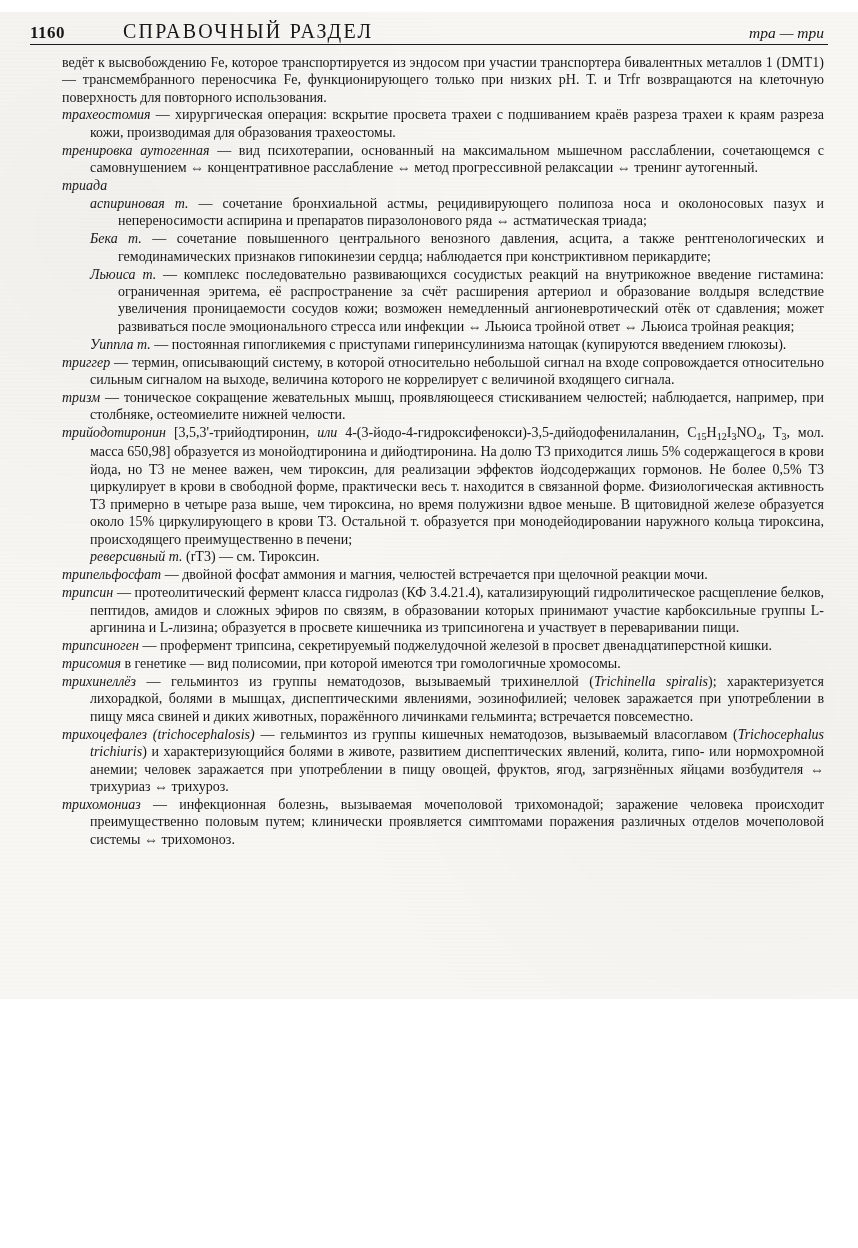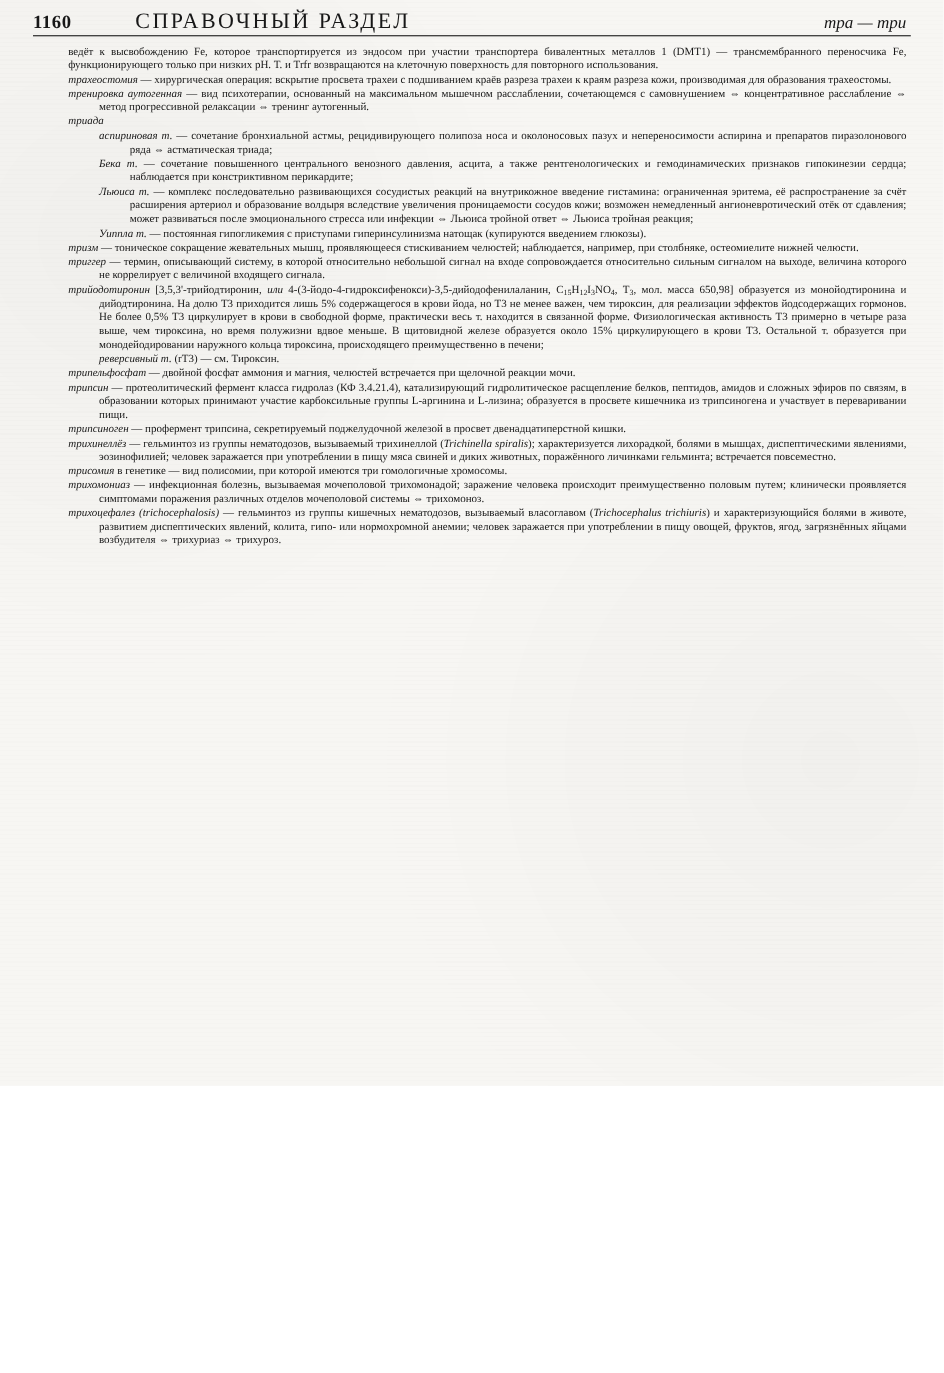--- a/index.html
+++ b/index.html
@@ -15,20 +15,21 @@
     position: relative;
     overflow: hidden;
   }
   .page {
     position: relative;
     width: 858px;
     height: 987px;
     background: #f7f6f3;
     box-sizing: border-box;
     padding: 0;
+    margin-top: 12px;
   }
   
   .paper-noise {
     position: absolute;
     inset: 0;
     pointer-events: none;
     background:
       repeating-linear-gradient(0deg, rgba(0,0,0,0.012) 0px, rgba(0,0,0,0.012) 1px, rgba(255,255,255,0) 1px, rgba(255,255,255,0) 4px),
       radial-gradient(circle at 12% 22%, rgba(0,0,0,0.035), rgba(0,0,0,0) 38%),
       radial-gradient(circle at 88% 70%, rgba(0,0,0,0.03), rgba(0,0,0,0) 42%);
@@ -61,21 +62,21 @@
   }
   .rule {
     position: relative;
     margin: 2px 30px 0 30px;
     border-top: 1.6px solid #1a1a1a;
   }
   .content {
     position: relative;
     padding: 9px 34px 0 62px;
     box-sizing: border-box;
-    font-size: 10px;
+    font-size: 14px;
     line-height: 1.245;
     text-align: justify;
     text-justify: inter-word;
     hyphens: manual;
   }
   p.entry {
     margin: 0 0 0.5px 0;
     text-indent: -28px;
     padding-left: 28px;
   }
@@ -146,27 +147,27 @@
       <span class="term">Льюиса т.</span>
       <span>— комплекс последовательно развивающихся сосудистых реакций на внутрикожное введение гистамина: ограниченная эритема, её распространение за счёт расширения артериол и образование волдыря вследствие увеличения проницаемости сосудов кожи; возможен немедленный ангионевротический отёк от сдавления; может развиваться после эмоционального стресса или инфекции ⇔ Льюиса тройной ответ ⇔ Льюиса тройная реакция;</span>
     </p>
 
     <p class="sub">
       <span class="term">Уиппла т.</span>
       <span>— постоянная гипогликемия с приступами гиперинсулинизма натощак (купируются введением глюкозы).</span>
     </p>
 
     <p class="entry">
+      <span class="term">триггер</span>
+      <span>— термин, описывающий систему, в которой относительно небольшой сигнал на входе сопровождается относительно сильным сигналом на выходе, величина которого не коррелирует с величиной входящего сигнала.</span>
+    </p>
+
+    <p class="entry">
       <span class="term">тризм</span>
       <span>— тоническое сокращение жевательных мышц, проявляющееся стискиванием челюстей; наблюдается, например, при столбняке, остеомиелите нижней челюсти.</span>
-    </p>
-
-    <p class="entry">
-      <span class="term">триггер</span>
-      <span>— термин, описывающий систему, в которой относительно небольшой сигнал на входе сопровождается относительно сильным сигналом на выходе, величина которого не коррелирует с величиной входящего сигнала.</span>
     </p>
 
     <p class="entry">
       <span class="term">трийодотиронин</span>
       <span>[3,5,3'-трийодтиронин,</span>
       <span class="it">или</span>
       <span>4-(3-йодо-4-гидроксифенокси)-3,5-дийодофенилаланин,</span>
       <span>C<sub>15</sub>H<sub>12</sub>I<sub>3</sub>NO<sub>4</sub>,</span>
       <span>T<sub>3</sub>,</span>
       <span>мол. масса 650,98]</span>
@@ -187,34 +188,34 @@
       <span class="term">трипсин</span>
       <span>— протеолитический фермент класса гидролаз (КФ 3.4.21.4), катализирующий гидролитическое расщепление белков, пептидов, амидов и сложных эфиров по связям, в образовании которых принимают участие карбоксильные группы L-аргинина и L-лизина; образуется в просвете кишечника из трипсиногена и участвует в переваривании пищи.</span>
     </p>
 
     <p class="entry">
       <span class="term">трипсиноген</span>
       <span>— профермент трипсина, секретируемый поджелудочной железой в просвет двенадцатиперстной кишки.</span>
     </p>
 
     <p class="entry">
+      <span class="term">трисомия</span>
+      <span>в генетике — вид полисомии, при которой имеются три гомологичные хромосомы.</span>
+    </p>
+
+    <p class="entry">
       <span class="term">трихинеллёз</span>
       <span>— гельминтоз из группы нематодозов, вызываемый трихинеллой (</span><span class="it">Trichinella spiralis</span><span>); характеризуется лихорадкой, болями в мышцах, диспептическими явлениями, эозинофилией; человек заражается при употреблении в пищу мяса свиней и диких животных, поражённого личинками гельминта; встречается повсеместно.</span>
-    </p>
-
-    <p class="entry">
-      <span class="term">трисомия</span>
-      <span>в генетике — вид полисомии, при которой имеются три гомологичные хромосомы.</span>
-    </p>
-
-    <p class="entry">
-      <span class="term">трихомониаз</span>
-      <span>— инфекционная болезнь, вызываемая мочеполовой трихомонадой; заражение человека происходит преимущественно половым путем; клинически проявляется симптомами поражения различных отделов мочеполовой системы ⇔ трихомоноз.</span>
     </p>
 
     <p class="entry">
       <span class="term">трихоцефалез</span>
       <span class="it">(trichocephalosis)</span>
       <span>— гельминтоз из группы кишечных нематодозов, вызываемый власоглавом (</span><span class="it">Trichocephalus trichiuris</span><span>) и характеризующийся болями в животе, развитием диспептических явлений, колита, гипо- или нормохромной анемии; человек заражается при употреблении в пищу овощей, фруктов, ягод, загрязнённых яйцами возбудителя ⇔ трихуриаз ⇔ трихуроз.</span>
     </p>
 
+    <p class="entry">
+      <span class="term">трихомониаз</span>
+      <span>— инфекционная болезнь, вызываемая мочеполовой трихомонадой; заражение человека происходит преимущественно половым путем; клинически проявляется симптомами поражения различных отделов мочеполовой системы ⇔ трихомоноз.</span>
+    </p>
+
   </div>
 </div>
 
 </body></html>

